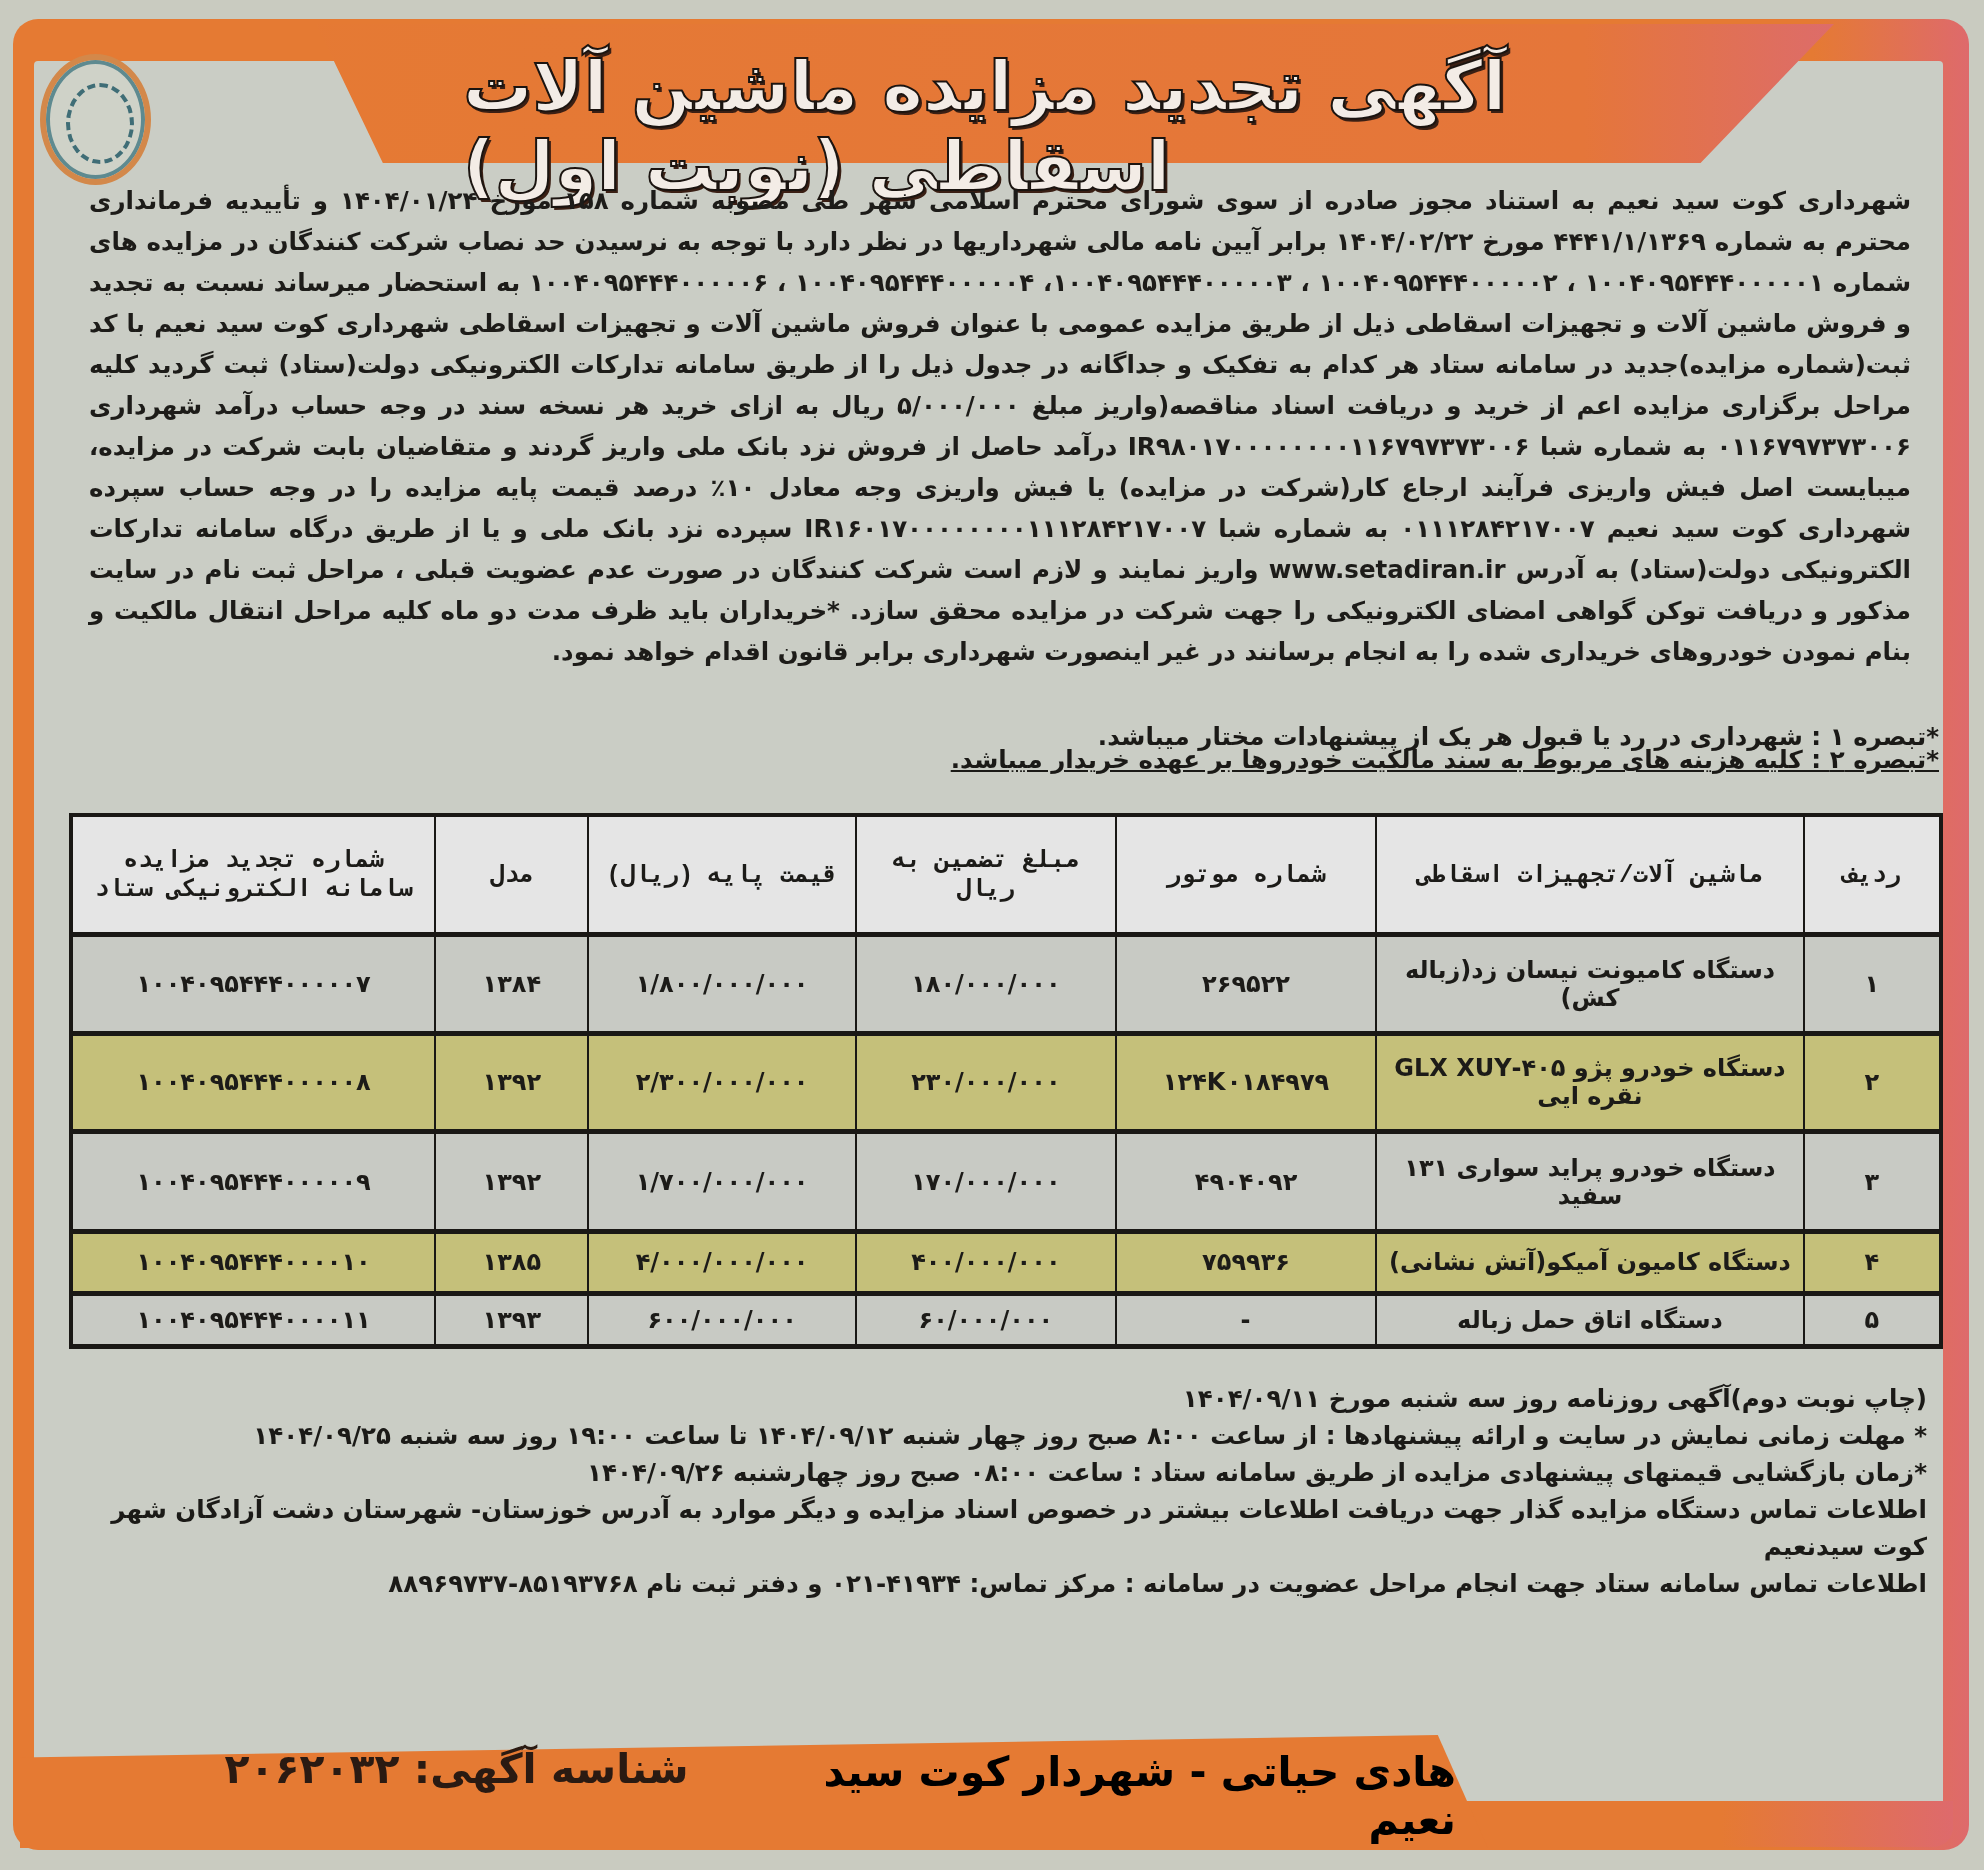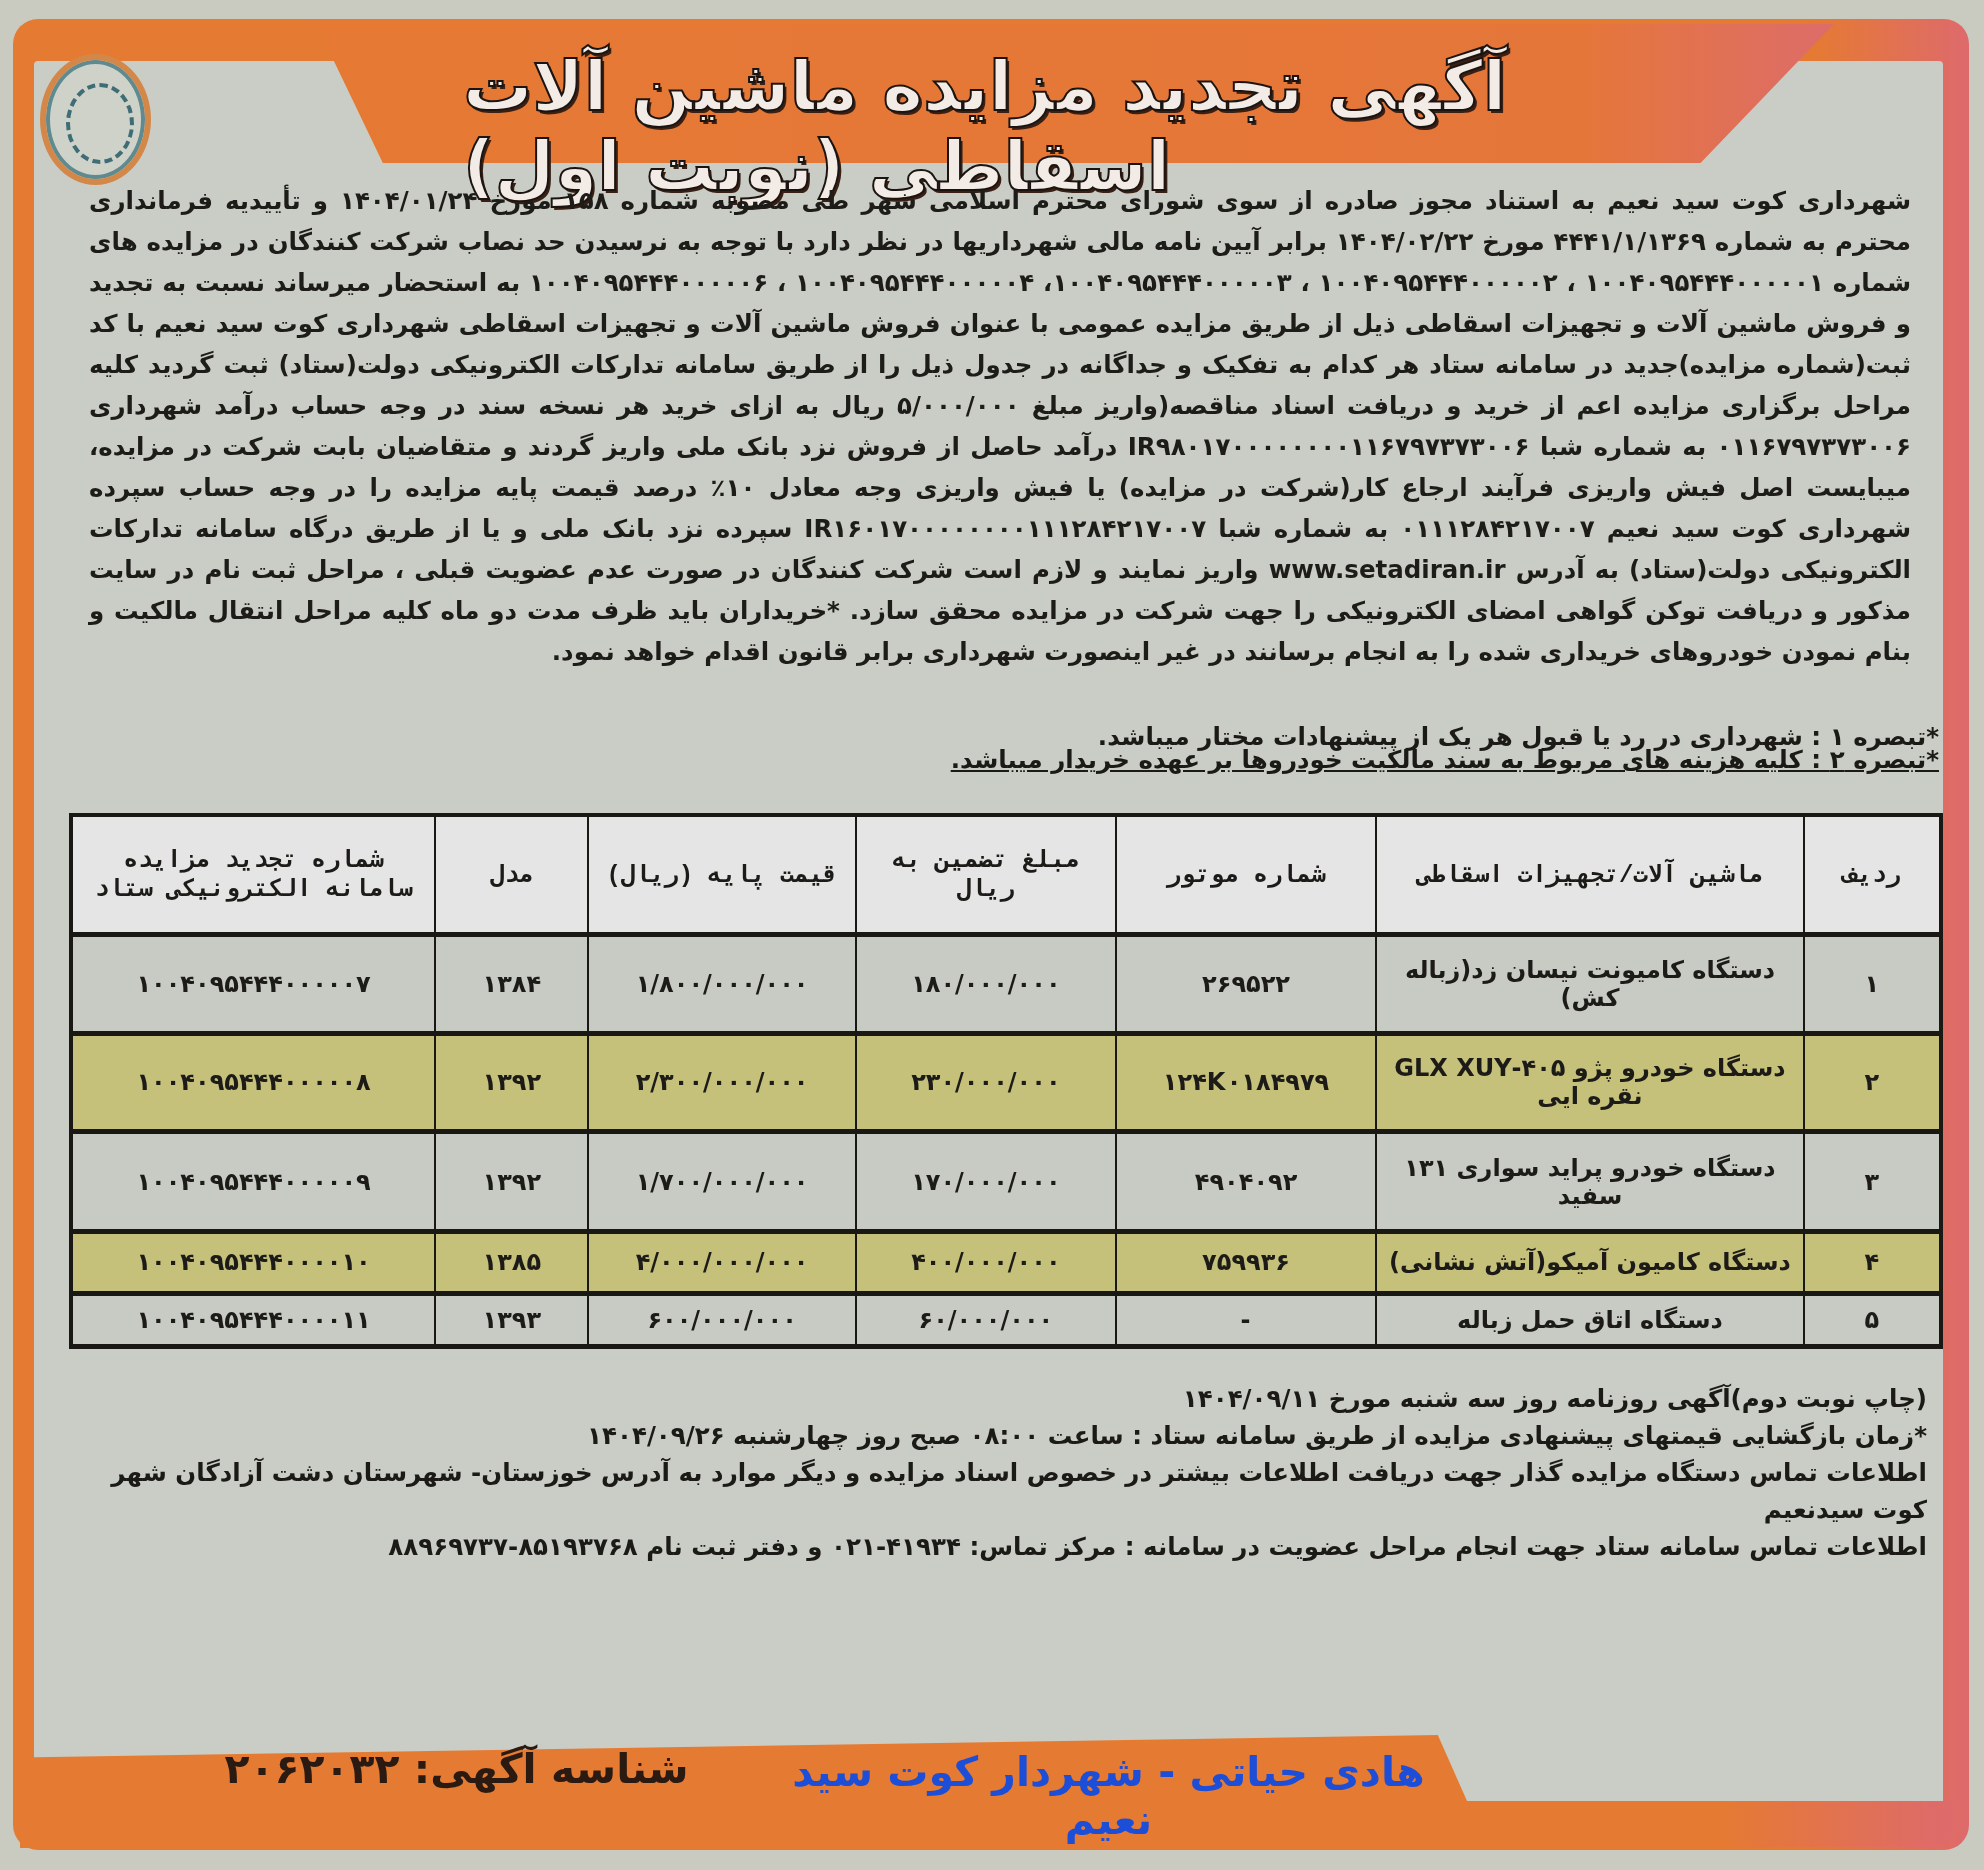--- a/index.html
+++ b/index.html
@@ -83,22 +83,22 @@
     background:#e57a33;
     clip-path:polygon(0 20%,85% 0,88% 100%,0 100%);
   }
   .footer-band2 {
     position:absolute; left:20px; top:1801px; width:1933px; height:46px;
     background:linear-gradient(90deg,#e57a33 0%,#e57a33 88%,#de6a6c 100%);
     border-radius:0 0 20px 0;
   }
   .signer {
     position:absolute; left:761px; top:1748px; width:695px; height:73px;
-    direction:rtl; text-align:center;
-    font-size:41px; font-weight:bold; color:#1d4ed8;
+    direction:rtl; 
+    font-size:41px; font-weight:bold; color:#000000;
   }
   .ad-id {
     position:absolute; left:185px; top:1745px; width:543px; height:73px;
     direction:rtl; text-align:center;
     font-size:41px; font-weight:bold; color:#2a1a12;
   }
   .watermark {
     position:absolute; left:755px; top:881px; width:397px; height:79px;
     font-size:73px; font-weight:bold; color:rgba(200,120,120,0.12);
     font-family:"Liberation Sans", sans-serif;
@@ -188,20 +188,21 @@
     <td class="num">۶۰/۰۰۰/۰۰۰</td>
     <td class="num">۶۰۰/۰۰۰/۰۰۰</td>
     <td class="num">۱۳۹۳</td>
     <td class="num">۱۰۰۴۰۹۵۴۴۴۰۰۰۰۱۱</td>
   </tr>
 </tbody>
   </table>
 
 <div class="schedule">
   <p>(چاپ نوبت دوم)آگهی روزنامه روز سه شنبه مورخ ۱۴۰۴/۰۹/۱۱</p>
+  <p>* مهلت زمانی نمایش در سایت و ارائه پیشنهادها : از ساعت ۸:۰۰ صبح روز چهار شنبه ۱۴۰۴/۰۹/۱۲ تا ساعت ۱۹:۰۰ روز سه شنبه ۱۴۰۴/۰۹/۲۵</p>
   <p>*زمان بازگشایی قیمتهای پیشنهادی مزایده از طریق سامانه ستاد : ساعت ۰۸:۰۰ صبح روز چهارشنبه ۱۴۰۴/۰۹/۲۶</p>
   <p>اطلاعات تماس دستگاه مزایده گذار جهت دریافت اطلاعات بیشتر در خصوص اسناد مزایده و دیگر موارد به آدرس خوزستان- شهرستان دشت آزادگان شهر کوت سیدنعیم</p>
   <p>اطلاعات تماس سامانه ستاد جهت انجام مراحل عضویت در سامانه : مرکز تماس: ۴۱۹۳۴-۰۲۱ و دفتر ثبت نام ۸۵۱۹۳۷۶۸-۸۸۹۶۹۷۳۷</p>
 </div>
 
 <div class="footer-band2"></div>
 <div class="footer-band"></div>
 <div class="signer">هادی حیاتی - شهردار کوت سید نعیم</div>
 <div class="ad-id">شناسه آگهی: ۲۰۶۲۰۳۲</div>
 

